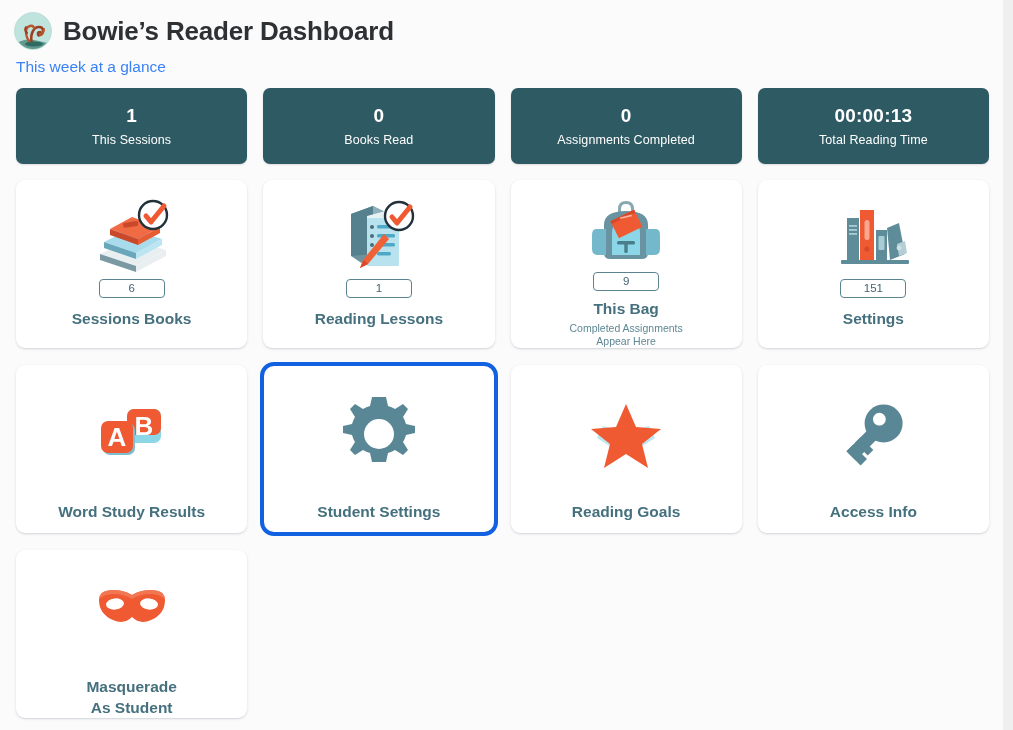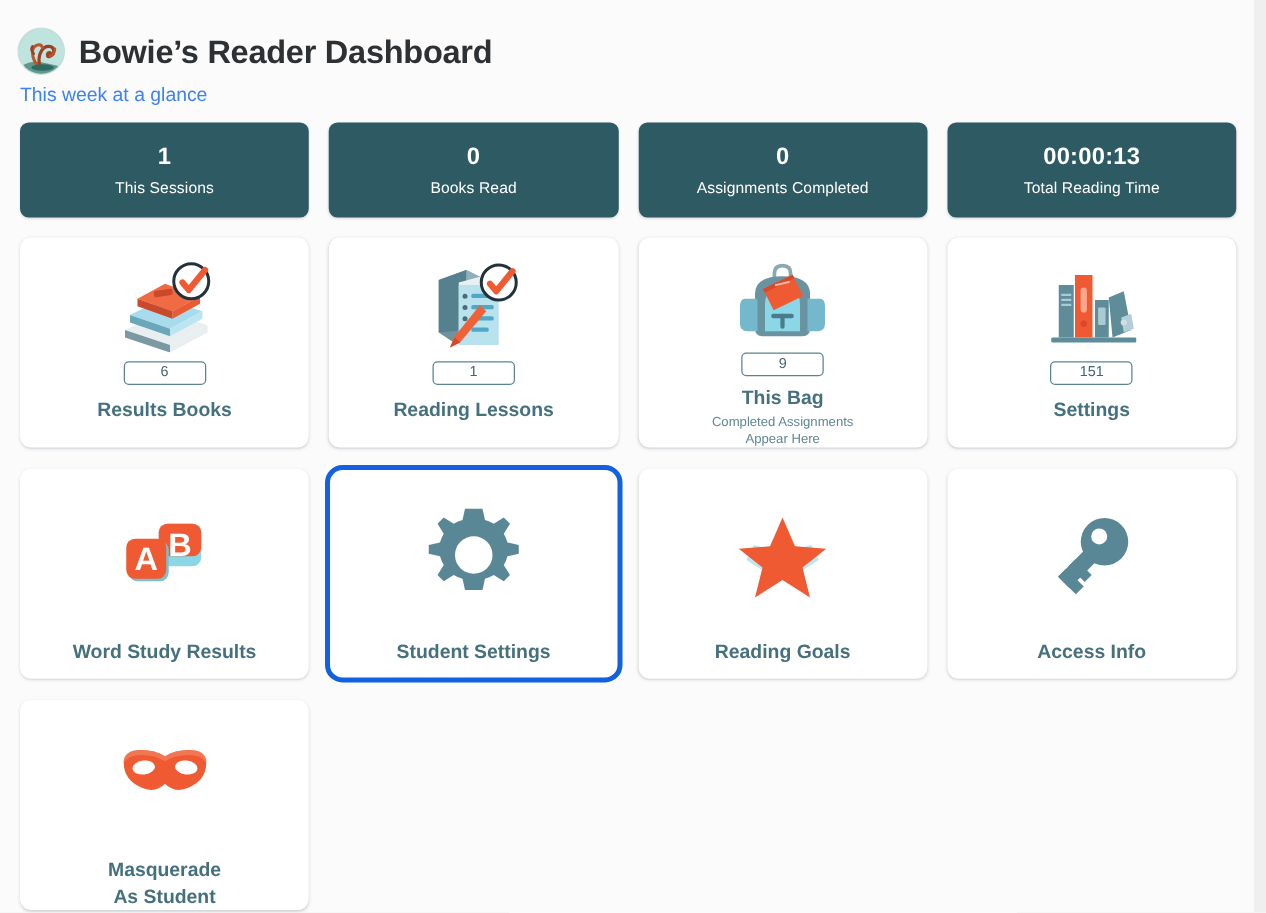--- a/index.html
+++ b/index.html
@@ -27,21 +27,21 @@
     right: 0; top: 0;
     width: 10px; height: 730px;
     background: #efefef;
   }
 
   
   .header {
     display: flex;
     align-items: center;
     gap: 11px;
-    padding: 22px 0 0 14px;
+    padding: 12px 0 0 14px;
   }
   .logo {
     width: 38px; height: 38px;
     border-radius: 50%;
     background: radial-gradient(circle at 50% 42%, #cfeae4 0%, #b9e0da 55%, #a5d4cf 100%);
     position: relative;
     overflow: hidden;
     flex: 0 0 auto;
     border: 1px solid #c4ded9;
   }
@@ -209,21 +209,21 @@
             <path d="M46 55 L72 41 L72 47 L46 61 Z" fill="#bce5f2"></path>
             <path d="M20 31 L42 19 L70 29 L48 41 Z" fill="#f06a43"></path>
             <path d="M20 31 L20 37 L48 47 L48 41 Z" fill="#c9492a"></path>
             <path d="M48 41 L70 29 L70 35 L48 47 Z" fill="#e85b33"></path>
             <rect x="33" y="24" width="15" height="5" rx="1.5" fill="#c9492a" transform="rotate(-9 40 26)"></rect>
             <circle cx="63" cy="17" r="14" fill="#ffffff" stroke="#22313a" stroke-width="2.4"></circle>
             <path d="M56 18 l5 6 l13 -16" fill="none" stroke="#ef5a32" stroke-width="5" stroke-linecap="round" stroke-linejoin="round"></path>
           </svg>
         </div>
         <div class="count-badge">6</div>
-        <div class="tile-label">Results Books</div>
+        <div class="tile-label">Sessions Books</div>
       </div>
 
       <div class="tile">
         <div class="tile-icon">
           <svg width="84" height="74" viewBox="0 0 84 74">
             <path d="M14 16 L36 8 L48 14 L48 58 L26 66 L14 58 Z" fill="#6f939e"></path>
             <path d="M14 16 L36 8 L36 56 L14 58 Z" fill="#55808d"></path>
             <path d="M36 8 L48 14 L48 58 L36 56 Z" fill="#8fb0ba"></path>
             <path d="M30 18 L52 12 L52 64 L30 66 Z" fill="#e7f1f4"></path>
             <rect x="30" y="20" width="32" height="48" rx="1" fill="#b9e2ef"></rect>

